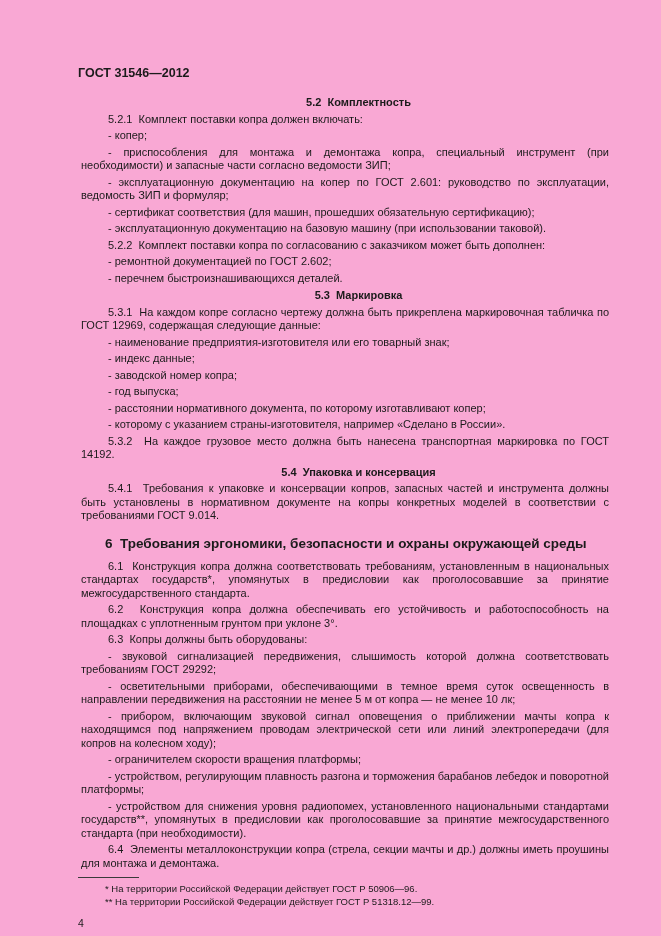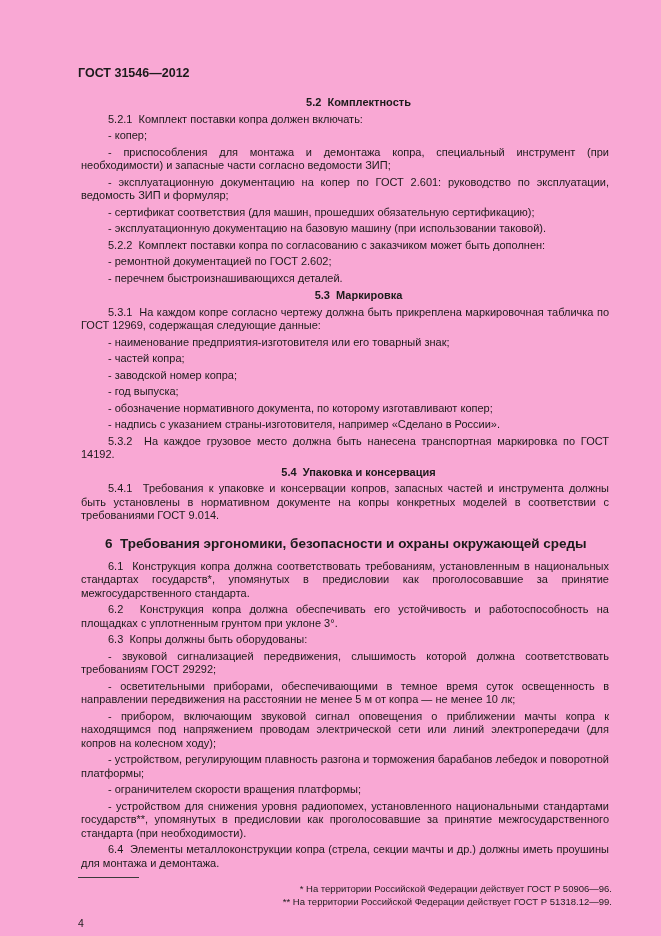--- a/index.html
+++ b/index.html
@@ -51,21 +51,21 @@
   .footnote-rule {
     width: 61px;
     height: 0;
     border-top: 1px solid #3a3a3a;
     margin: 7px 0 4px 0;
   }
   .footnote {
     font-size: 9.5px;
     line-height: 13px;
     text-indent: 27px;
-    text-align: right;
+    text-align: left;
     margin: 0;
   }
   .page-number {
     font-size: 10.5px;
     line-height: 12px;
     margin-top: 9px;
   }
 </style>
 </head>
 <body>
@@ -80,40 +80,40 @@
   <p class="para">- эксплуатационную документацию на копер по ГОСТ 2.601: руководство по эксплуатации, ведомость ЗИП и формуляр;</p>
   <p class="para">- сертификат соответствия (для машин, прошедших обязательную сертификацию);</p>
   <p class="para">- эксплуатационную документацию на базовую машину (при использовании таковой).</p>
   <p class="para">5.2.2&nbsp; Комплект поставки копра по согласованию с заказчиком может быть дополнен:</p>
   <p class="para">- ремонтной документацией по ГОСТ 2.602;</p>
   <p class="para">- перечнем быстроизнашивающихся деталей.</p>
 
   <p class="sub">5.3&nbsp; Маркировка</p>
   <p class="para">5.3.1&nbsp; На каждом копре согласно чертежу должна быть прикреплена маркировочная табличка по ГОСТ 12969, содержащая следующие данные:</p>
   <p class="para">- наименование предприятия-изготовителя или его товарный знак;</p>
-  <p class="para">- частей копра;</p>
+  <p class="para">- индекс данные;</p>
   <p class="para">- заводской номер копра;</p>
   <p class="para">- год выпуска;</p>
-  <p class="para">- обозначение нормативного документа, по которому изготавливают копер;</p>
-  <p class="para">- надпись с указанием страны-изготовителя, например «Сделано в России».</p>
+  <p class="para">- расстоянии нормативного документа, по которому изготавливают копер;</p>
+  <p class="para">- которому с указанием страны-изготовителя, например «Сделано в России».</p>
   <p class="para">5.3.2&nbsp; На каждое грузовое место должна быть нанесена транспортная маркировка по ГОСТ 14192.</p>
 
   <p class="sub">5.4&nbsp; Упаковка и консервация</p>
   <p class="para">5.4.1&nbsp; Требования к упаковке и консервации копров, запасных частей и инструмента должны быть установлены в нормативном документе на копры конкретных моделей в соответствии с требованиями ГОСТ 9.014.</p>
 
   <h2 class="chapter">6&nbsp; Требования эргономики, безопасности и охраны окружающей среды</h2>
 
   <p class="para">6.1&nbsp; Конструкция копра должна соответствовать требованиям, установленным в национальных стандартах государств*, упомянутых в предисловии как проголосовавшие за принятие межгосударственного стандарта.</p>
   <p class="para">6.2&nbsp; Конструкция копра должна обеспечивать его устойчивость и работоспособность на площадках с уплотненным грунтом при уклоне 3°.</p>
   <p class="para">6.3&nbsp; Копры должны быть оборудованы:</p>
   <p class="para">- звуковой сигнализацией передвижения, слышимость которой должна соответствовать требованиям ГОСТ 29292;</p>
   <p class="para">- осветительными приборами, обеспечивающими в темное время суток освещенность в направлении передвижения на расстоянии не менее 5 м от копра — не менее 10 лк;</p>
   <p class="para">- прибором, включающим звуковой сигнал оповещения о приближении мачты копра к находящимся под напряжением проводам электрической сети или линий электропередачи (для копров на колесном ходу);</p>
+  <p class="para">- ограничителем скорости вращения платформы;</p>
   <p class="para">- устройством, регулирующим плавность разгона и торможения барабанов лебедок и поворотной платформы;</p>
-  <p class="para">- ограничителем скорости вращения платформы;</p>
   <p class="para">- устройством для снижения уровня радиопомех, установленного национальными стандартами государств**, упомянутых в предисловии как проголосовавшие за принятие межгосударственного стандарта (при необходимости).</p>
   <p class="para">6.4&nbsp; Элементы металлоконструкции копра (стрела, секции мачты и др.) должны иметь проушины для монтажа и демонтажа.</p>
 
   <div class="footnote-rule"></div>
   <p class="footnote">* На территории Российской Федерации действует ГОСТ Р 50906—96.</p>
   <p class="footnote">** На территории Российской Федерации действует ГОСТ Р 51318.12—99.</p>
 
   <div class="page-number">4</div>
 </div>
 

